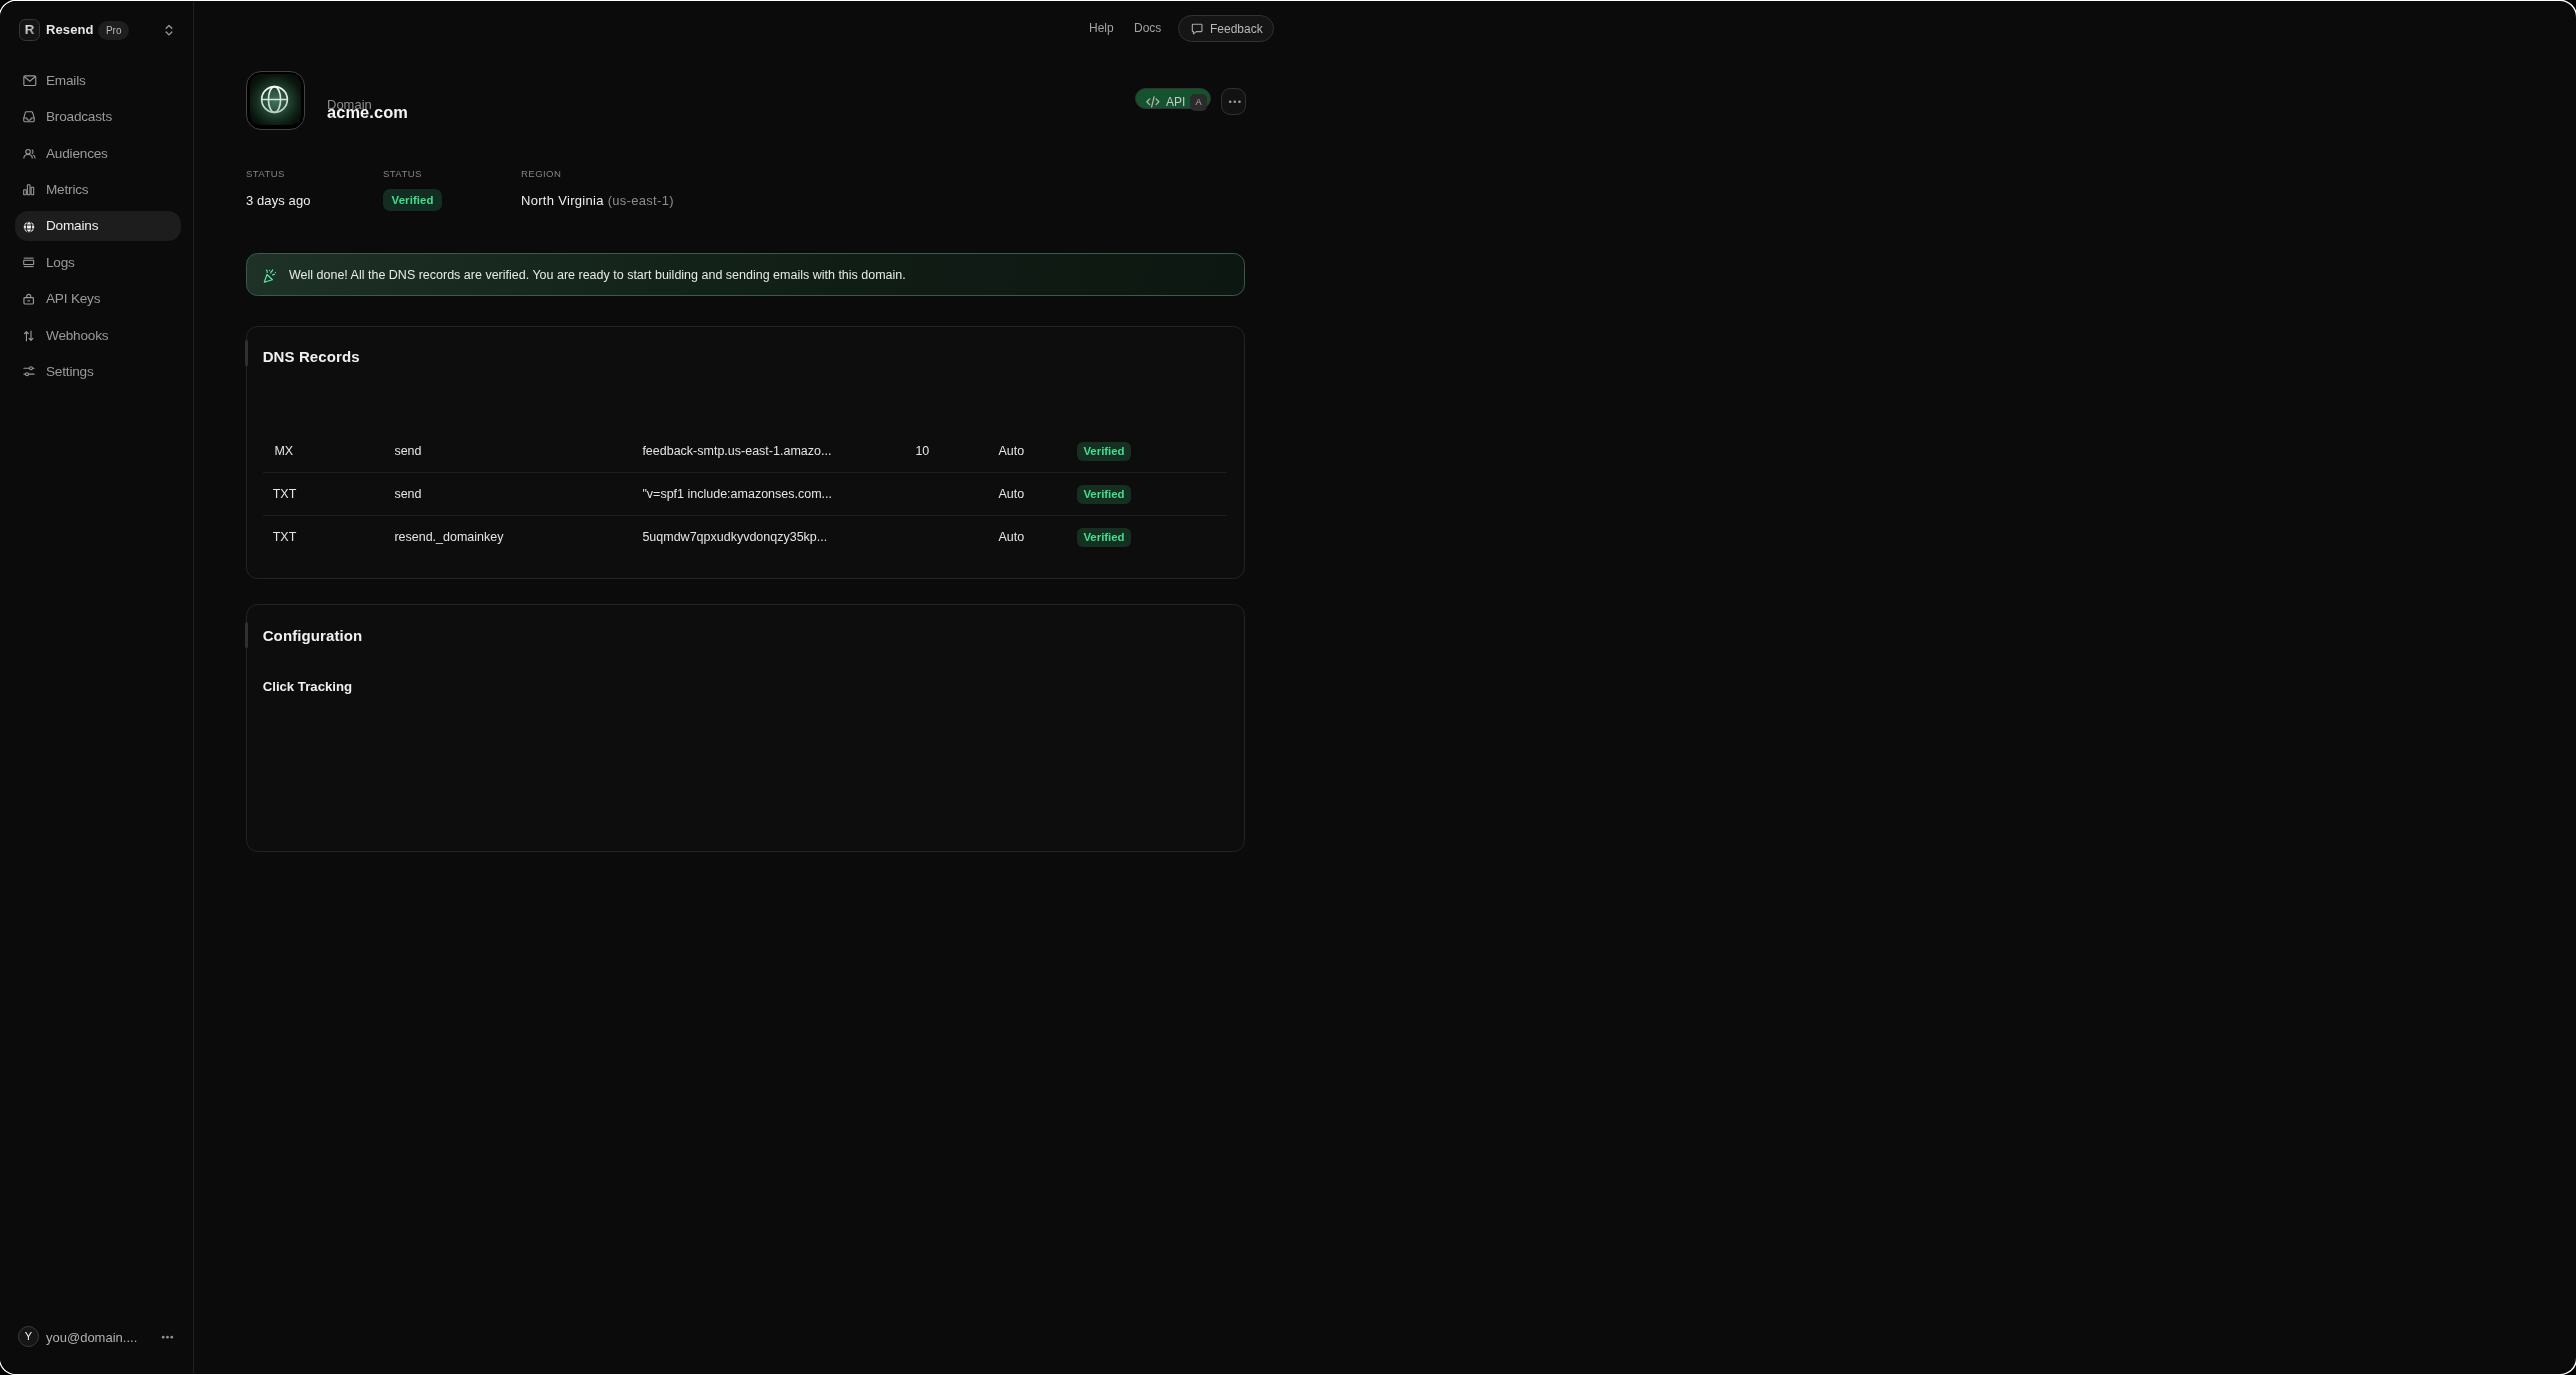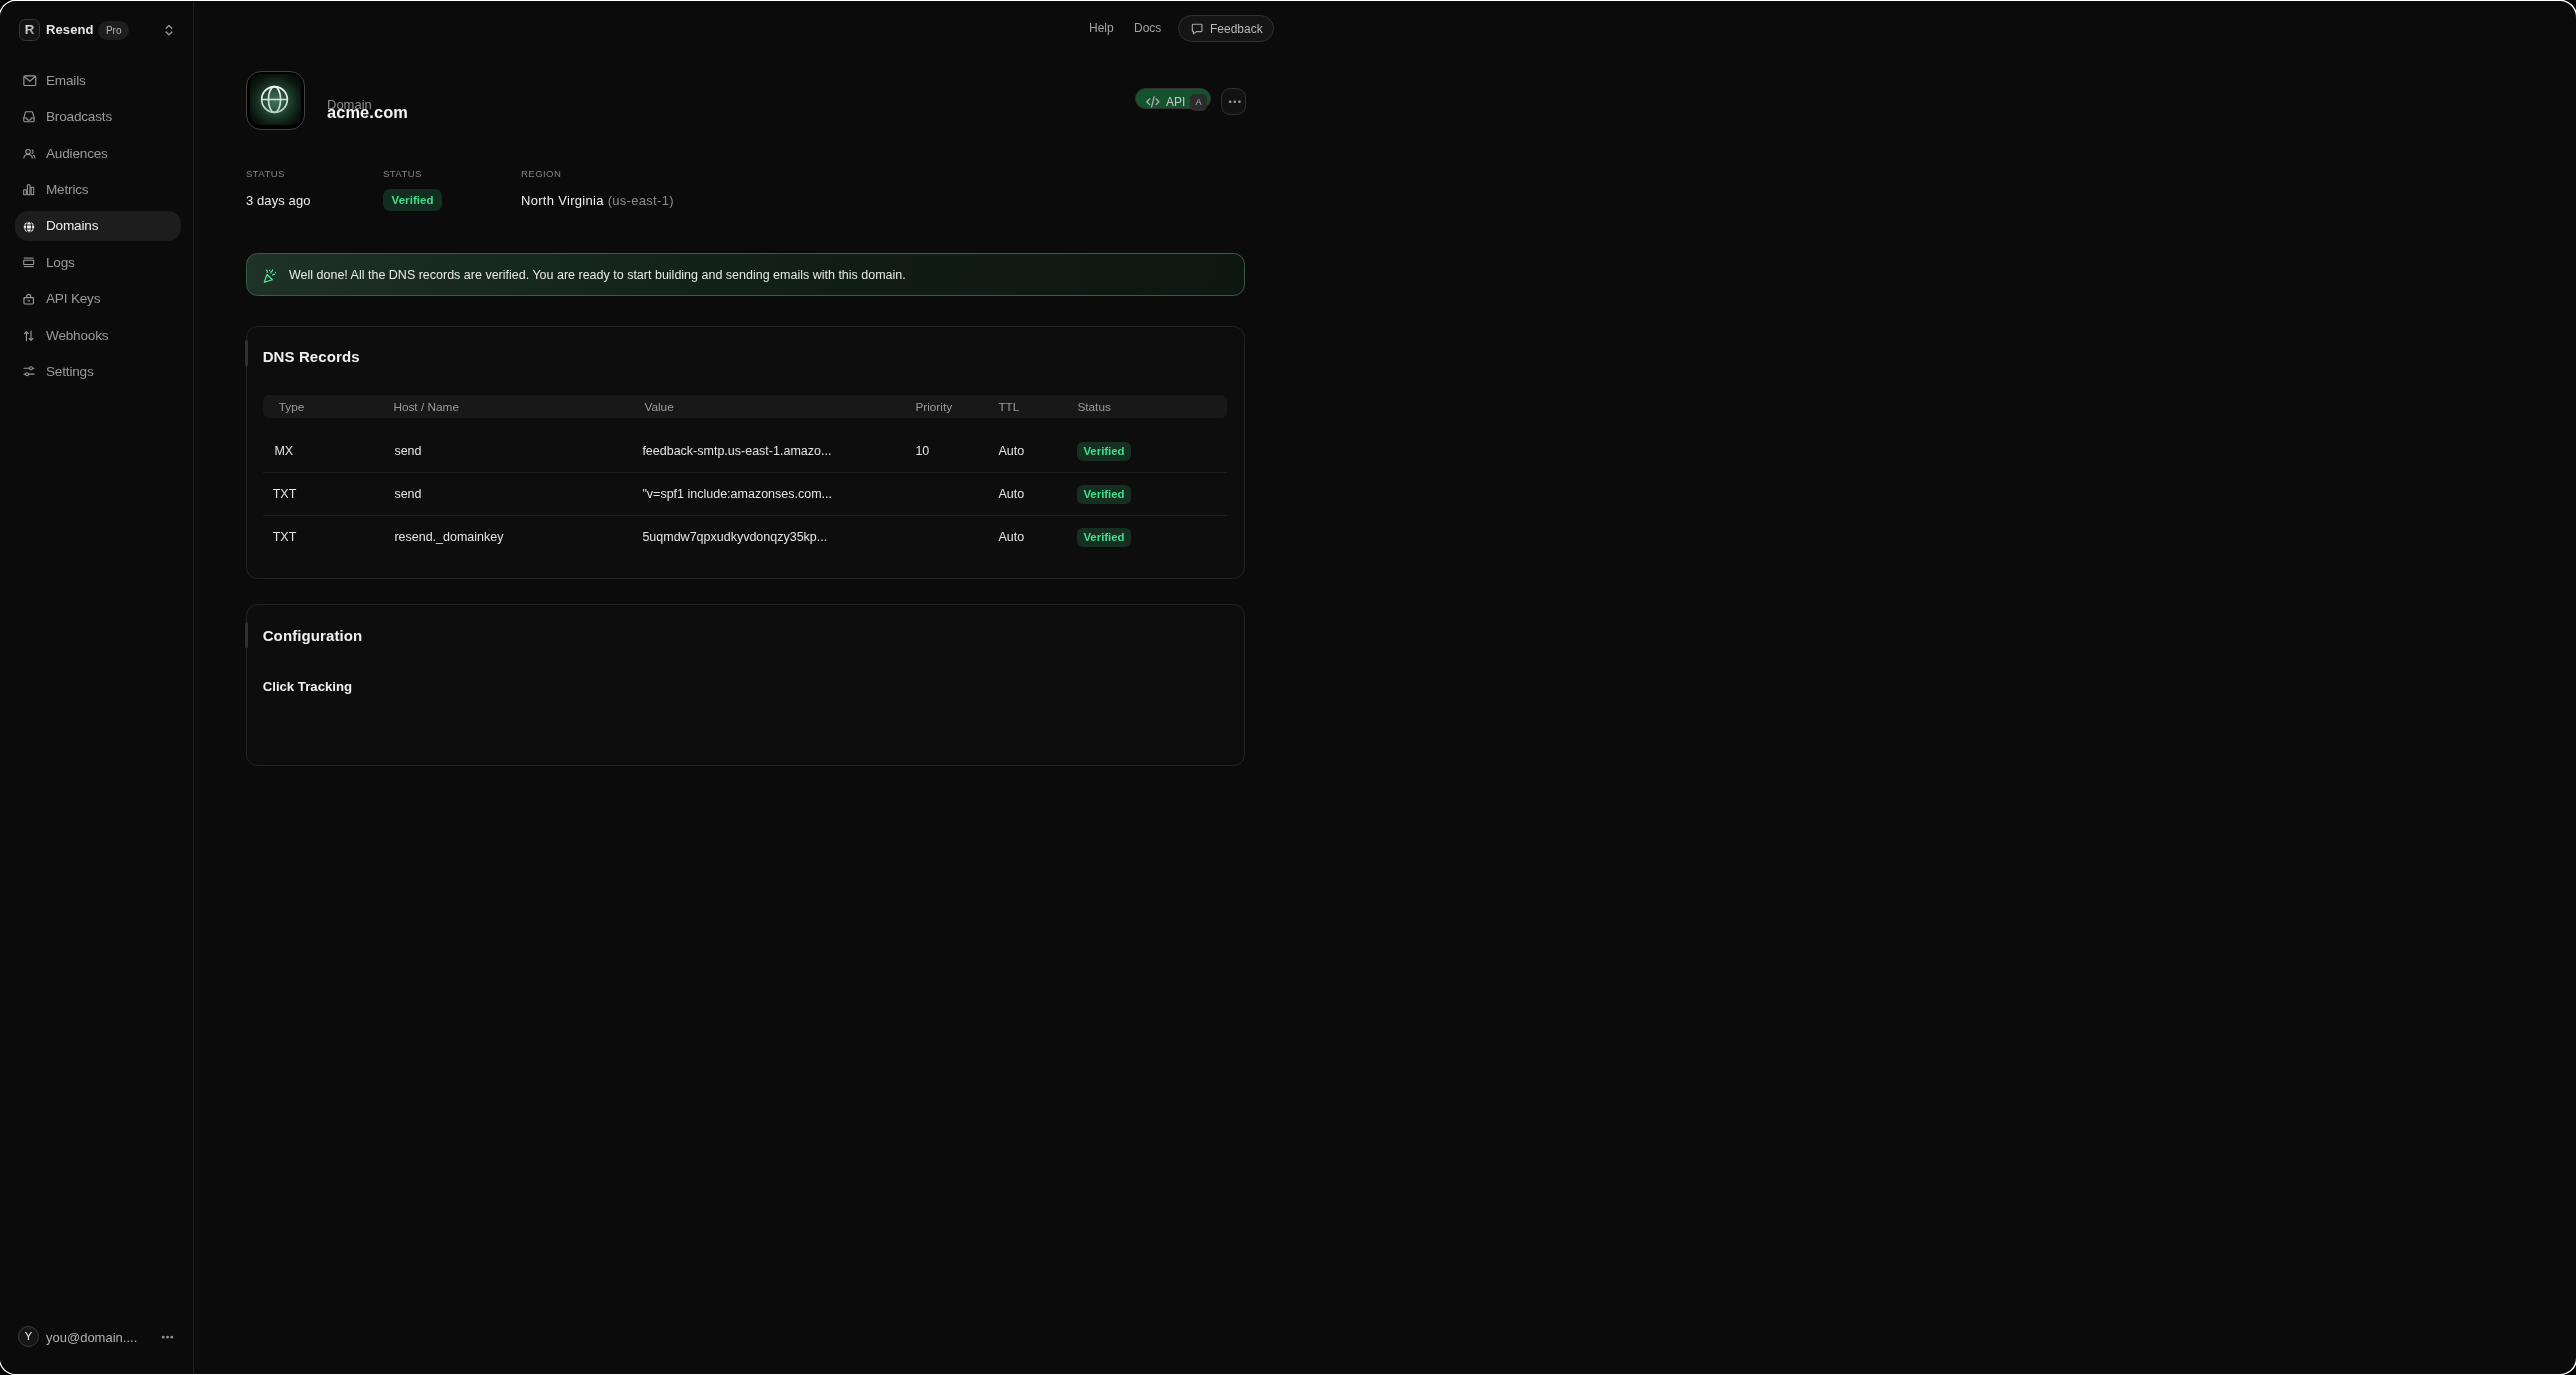--- a/index.html
+++ b/index.html
@@ -40,21 +40,21 @@
 .mlabel{position:absolute;top:167px;font-size:9.6px;color:#848484;letter-spacing:0.4px;}
 .mval{position:absolute;top:192px;font-size:13px;color:#ededed;letter-spacing:0.1px;}
 .vbadge{position:absolute;left:383px;top:188px;height:22px;line-height:22px;padding:0 8.6px;border-radius:7.1px;background:#132e20;color:#43dd90;font-size:11.4px;font-weight:600;letter-spacing:0.1px;}
 
 .banner{position:absolute;left:246px;top:252px;width:999px;height:43px;border-radius:11.4px;border:0.7px solid #3a5b4a;background:linear-gradient(105deg,#1f3227 0%,#16271d 30%,#101d15 60%,#0d1711 100%);}
 .banner svg{position:absolute;left:15.7px;top:15px;}
 .banner .txt{position:absolute;left:42px;top:14px;font-size:12.5px;color:#e7eae8;letter-spacing:0px;}
 
 .card{position:absolute;left:246px;width:999px;border-radius:11.4px;border:0.7px solid #242424;background:#0d0d0d;padding-left:12px;}
 .card1{top:325px;height:253px;}
-.card2{top:603px;height:162px;}
+.card2{top:603px;height:248px;}
 .notch{position:absolute;left:-1.8px;width:3.2px;height:26px;border-radius:2.1px;background:#303030;}
 .ctitle{position:absolute;left:15.7px;font-size:15px;font-weight:700;color:#f0f0f0;letter-spacing:0.1px;}
 .thead{position:absolute;left:16.4px;top:68px;width:964px;height:23px;border-radius:5.7px;background:#181818;font-size:11.8px;color:#9b9b9b;}
 .thead div{position:absolute;top:5px;}
 .trow{position:absolute;left:16.4px;width:964px;height:43px;font-size:12.5px;color:#e4e4e4;}
 .trow div{position:absolute;top:13px;}
 .sep{position:absolute;left:16.4px;width:964px;height:0.7px;background:#1d1d1d;}
 .gbadge{position:absolute;height:18.6px;line-height:18.6px;padding:0 6px;border-radius:5.7px;background:#152f21;color:#43dd90;font-size:11.4px;font-weight:600;top:11.4px !important;}
 .c-type{left:15.4px;}.c-host{left:130px;}.c-val{left:381px;}.c-pri{left:652px;}.c-ttl{left:735px;}.c-st{left:814px;}
 </style>
@@ -229,28 +229,20 @@
         <circle cx="10.3" cy="2.4" r="0.4" fill="#5de8a3" stroke-width="1.2"></circle>
         <circle cx="19.8" cy="5.8" r="0.4" fill="#5de8a3" stroke-width="1.2"></circle>
         <circle cx="20" cy="13.6" r="0.1" fill="#5de8a3" stroke-width="1.2" opacity="0"></circle>
       </svg>
   <div class="txt">Well done! All the DNS records are verified. You are ready to start building and sending emails with this domain.</div>
 </div>
 
 <div class="card card1">
   <div class="notch" style="top:13.6px;"></div>
   <div class="ctitle" style="top:21px;">DNS Records</div>
-  <div class="thead">
-    <div class="c-type">Type</div>
-        <div class="c-host">Host / Name</div>
-        <div class="c-val">Value</div>
-        <div class="c-pri">Priority</div>
-        <div class="c-ttl">TTL</div>
-        <div class="c-st">Status</div>
-  </div>
   <div class="trow" style="top:104px;">
     <div style="left:11px;text-align:center;">MX</div>
         <div class="c-host" style="left:131px;">send</div>
         <div style="left:379px;">feedback-smtp.us-east-1.amazo...</div>
         <div style="left:652px;">10</div>
         <div class="c-ttl">Auto</div>
         <div class="gbadge c-st" style="left:814px;">Verified</div>
   </div>
   <div class="sep" style="top:145px;"></div>
   <div class="trow" style="top:147px;">

